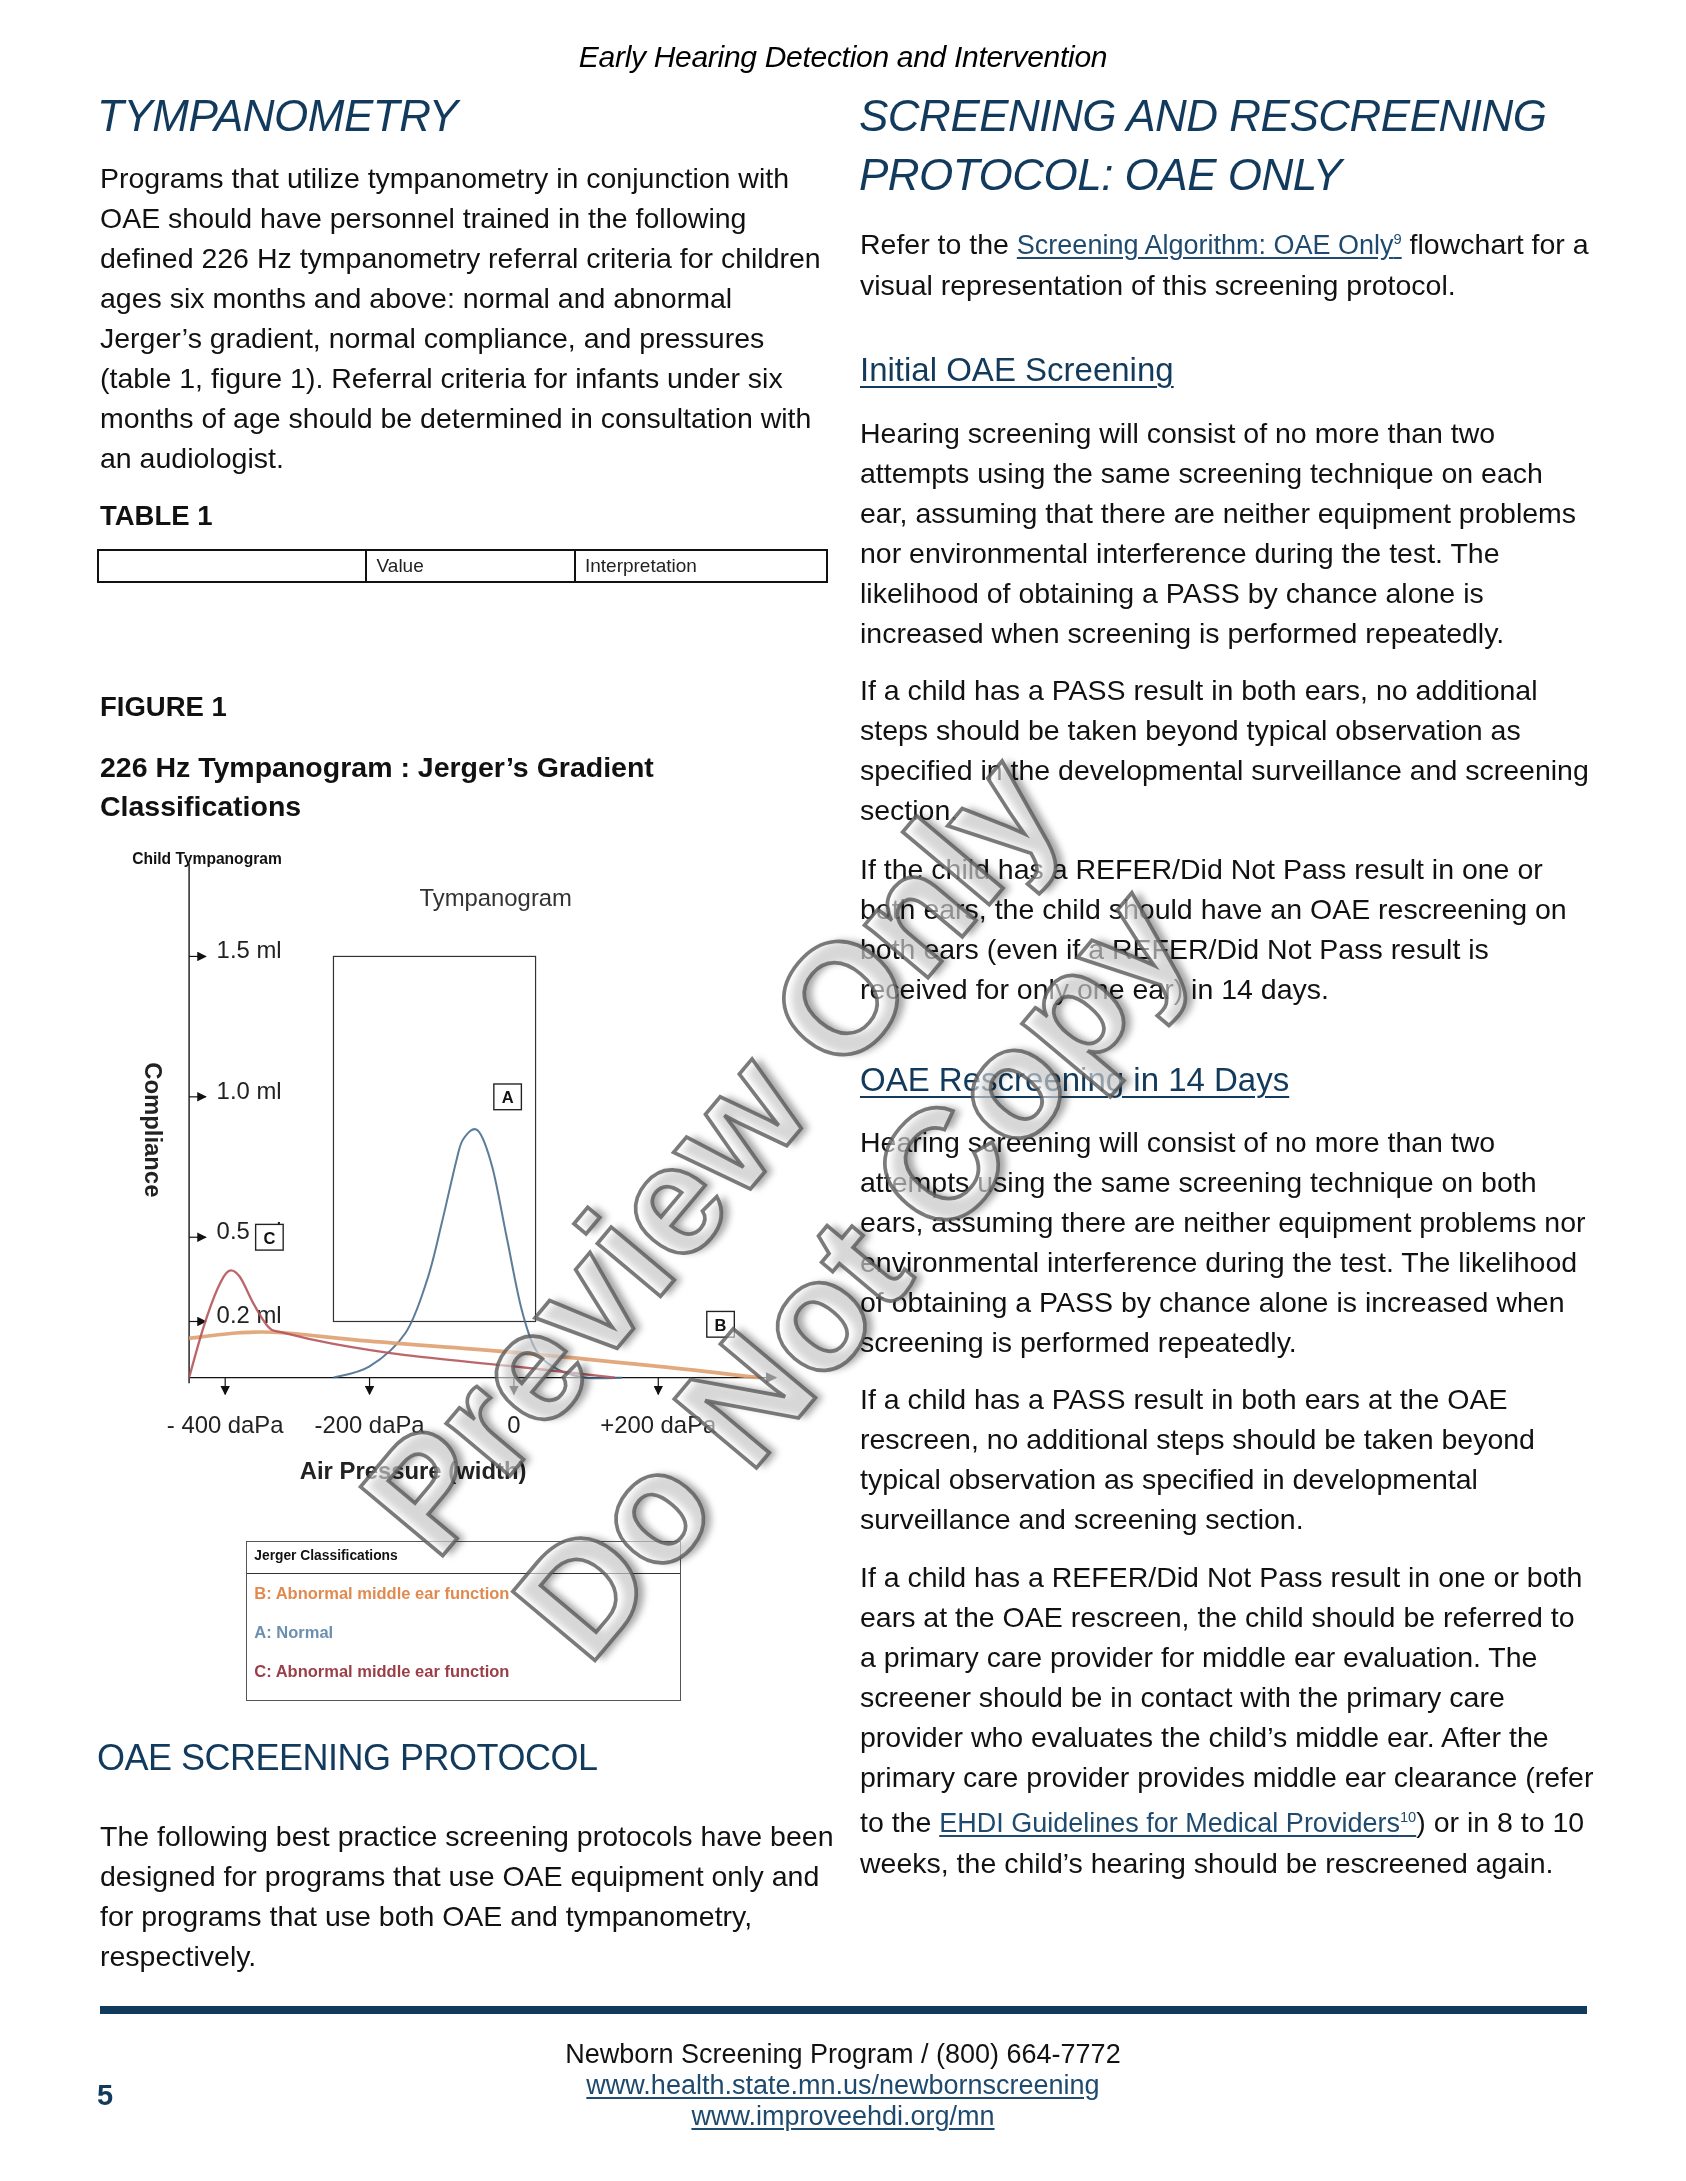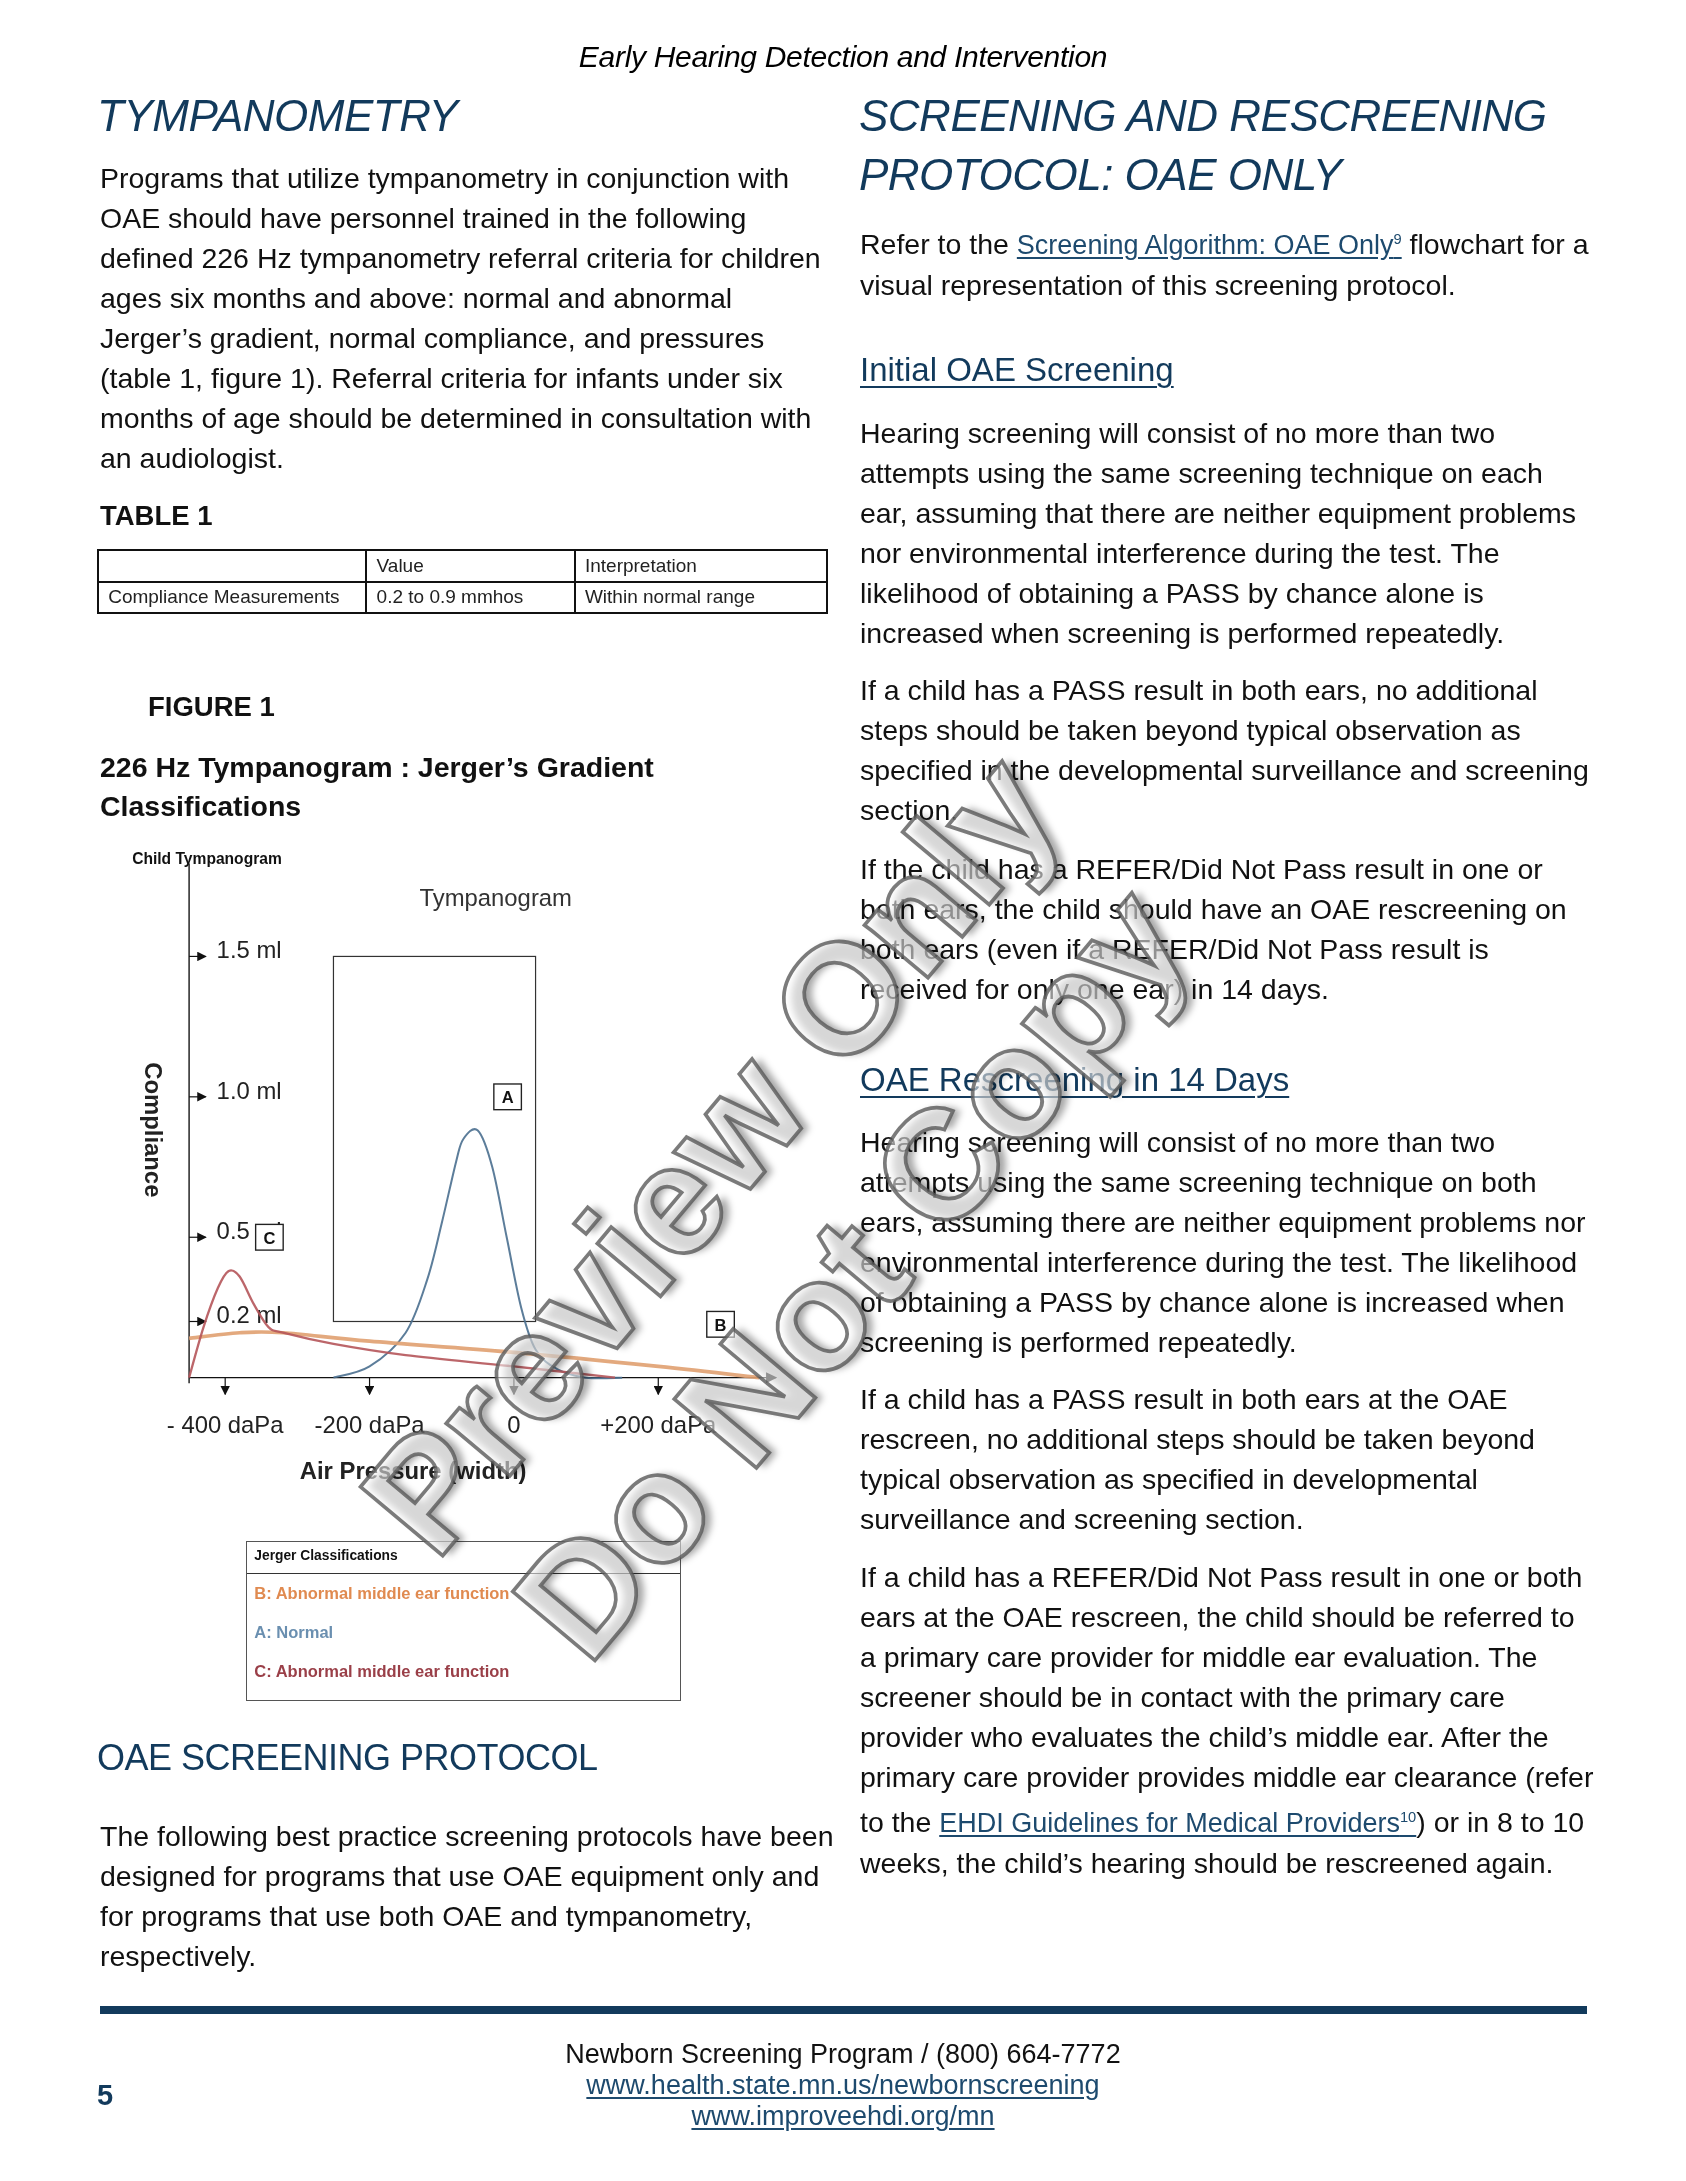--- a/index.html
+++ b/index.html
@@ -33,29 +33,24 @@
 <div class="abs body-text" style="left:100px; top:158px; width:725px;">Programs that utilize tympanometry in conjunction with OAE should have personnel trained in the following defined 226 Hz tympanometry referral criteria for children ages six months and above: normal and abnormal Jerger’s gradient, normal compliance, and pressures (table 1, figure 1). Referral criteria for infants under six months of age should be determined in consultation with an audiologist.</div>
 
 <div class="abs bold-label" style="left:100px; top:500px;">TABLE 1</div>
 <table class="abs t1" style="left:97px; top:549px; width:731px;">
   <tbody>
       <tr>
     <td style="width:248px;"></td>
     <td style="width:188px;">Value</td>
     <td>Interpretation</td>
   </tr>
-  <tr>
-    <td>Compliance Measurements</td>
-    <td>0.2 to 0.9 mmhos</td>
-    <td>Within normal range</td>
-  </tr>
 </tbody>
   </table>
 
-<div class="abs bold-label" style="left:100px; top:691px;margin-left:48px;">FIGURE 1</div>
+<div class="abs bold-label" style="left:100px; top:691px;">FIGURE 1</div>
 <div class="abs bold-label" style="left:100px; top:748px; width:661px; line-height:39px; font-size:28.5px;">226 Hz Tympanogram : Jerger’s Gradient Classifications</div>
 
 <svg class="abs" style="left:110px; top:836px;" width="698" height="661" id="chart" viewBox="0 0 760 720">
   <text x="24" y="30" font-size="17" font-weight="bold" font-family="Liberation Sans, sans-serif" fill="#111">Child Tympanogram</text>
   <text x="420" y="76" font-size="26" font-family="Liberation Sans, sans-serif" fill="#333" text-anchor="middle">Tympanogram</text>
   <g id="chart-body">
       <defs>
         <marker id="arr" markerWidth="8" markerHeight="8" refX="7" refY="4" orient="auto">
           <path d="M0,0 L8,4 L0,8 z" fill="#111"></path>
         </marker>

